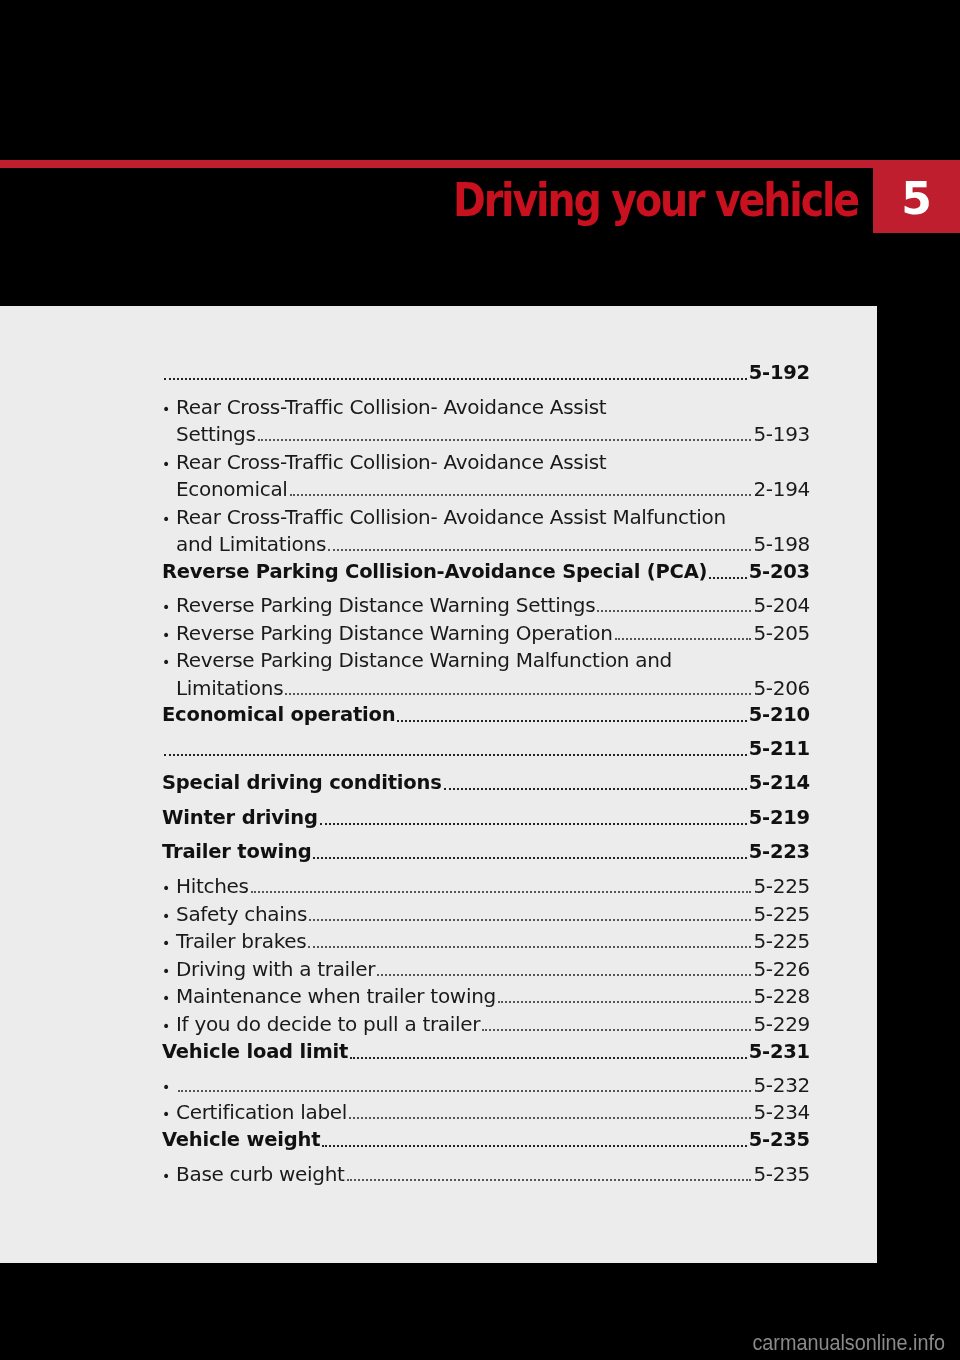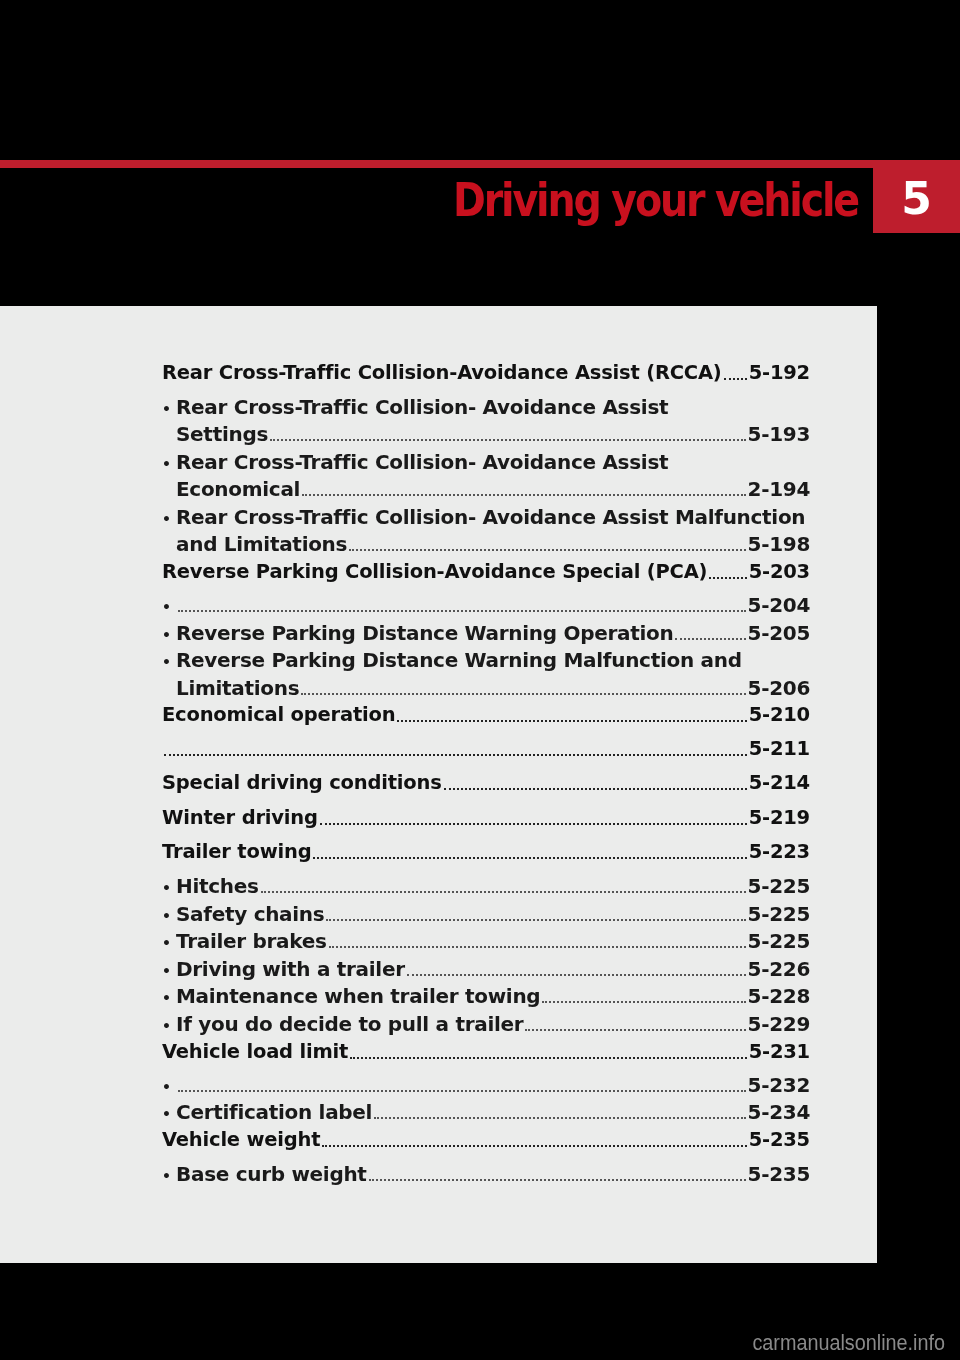--- a/index.html
+++ b/index.html
@@ -32,21 +32,21 @@
   }
   .toc-line {
     position: absolute; left: 0; width: 648px; height: 28px;
     display: flex; align-items: baseline;
     font-size: 20px; line-height: 28px; color: #1a1a1a;
     white-space: nowrap;
   }
   .toc-line.heading {
     font-weight: bold; font-size: 19.5px; letter-spacing: -0.2px; color: #111111;
   }
-  .toc-line.sub { font-weight: bold; letter-spacing: -0.3px; }
+  .toc-line.sub { font-weight: normal; letter-spacing: -0.3px; }
   .toc-line .bullet { width: 14px; flex: 0 0 14px; text-align: left; font-size: 14px; }
   .toc-line .indent { width: 14px; flex: 0 0 14px; }
   .toc-line .label { flex: 0 0 auto; }
   .toc-line .leader {
     flex: 1 1 auto; overflow: hidden; margin: 0 2px;
     border-bottom: 2px dotted #555; height: 0; align-self: flex-end;
     margin-bottom: 7px;
   }
   .toc-line.heading .leader { border-bottom: 2.5px dotted #222; }
   .toc-line .page { flex: 0 0 auto; }
@@ -62,21 +62,20 @@
 
 <div class="red-bar" style="background: rgb(190, 30, 45);"></div>
 <div class="chapter-box" style="background: rgb(190, 30, 45);">
   <span>5</span>
 </div>
 <div class="chapter-title" style="color: rgb(200, 16, 30);">Driving your vehicle</div>
 
 <div class="panel" style="background: rgb(235, 236, 235);">
   <div class="toc">
     <div class="toc-line heading" style="top:53px">
-      <span class="label">Rear Cross-Traffic Collision-Avoidance Assist (RCCA)</span>
         <span class="leader"></span>
         <span class="page">5-192</span>
       </div>
     <div class="toc-line sub plain" style="top:87px">
       <span class="bullet" style="display:inline-block">•</span><span class="label">Rear Cross-Traffic Collision- Avoidance Assist</span></div>
     <div class="toc-line sub" style="top:114px">
       <span class="indent"></span>
         <span class="label">Settings</span>
         <span class="leader"></span>
         <span class="page">5-193</span>
@@ -97,20 +96,21 @@
         <span class="leader"></span>
         <span class="page">5-198</span>
       </div>
     <div class="toc-line heading" style="top:252px">
       <span class="label">Reverse Parking Collision-Avoidance Special (PCA)</span>
         <span class="leader"></span>
         <span class="page">5-203</span>
       </div>
     <div class="toc-line sub" style="top:285px">
       <span class="bullet">•</span>
+        <span class="label">Reverse Parking Distance Warning Settings</span>
         <span class="leader"></span>
         <span class="page">5-204</span>
       </div>
     <div class="toc-line sub" style="top:313px">
       <span class="bullet">•</span>
         <span class="label">Reverse Parking Distance Warning Operation</span>
         <span class="leader"></span>
         <span class="page">5-205</span>
       </div>
     <div class="toc-line sub plain" style="top:340px">

